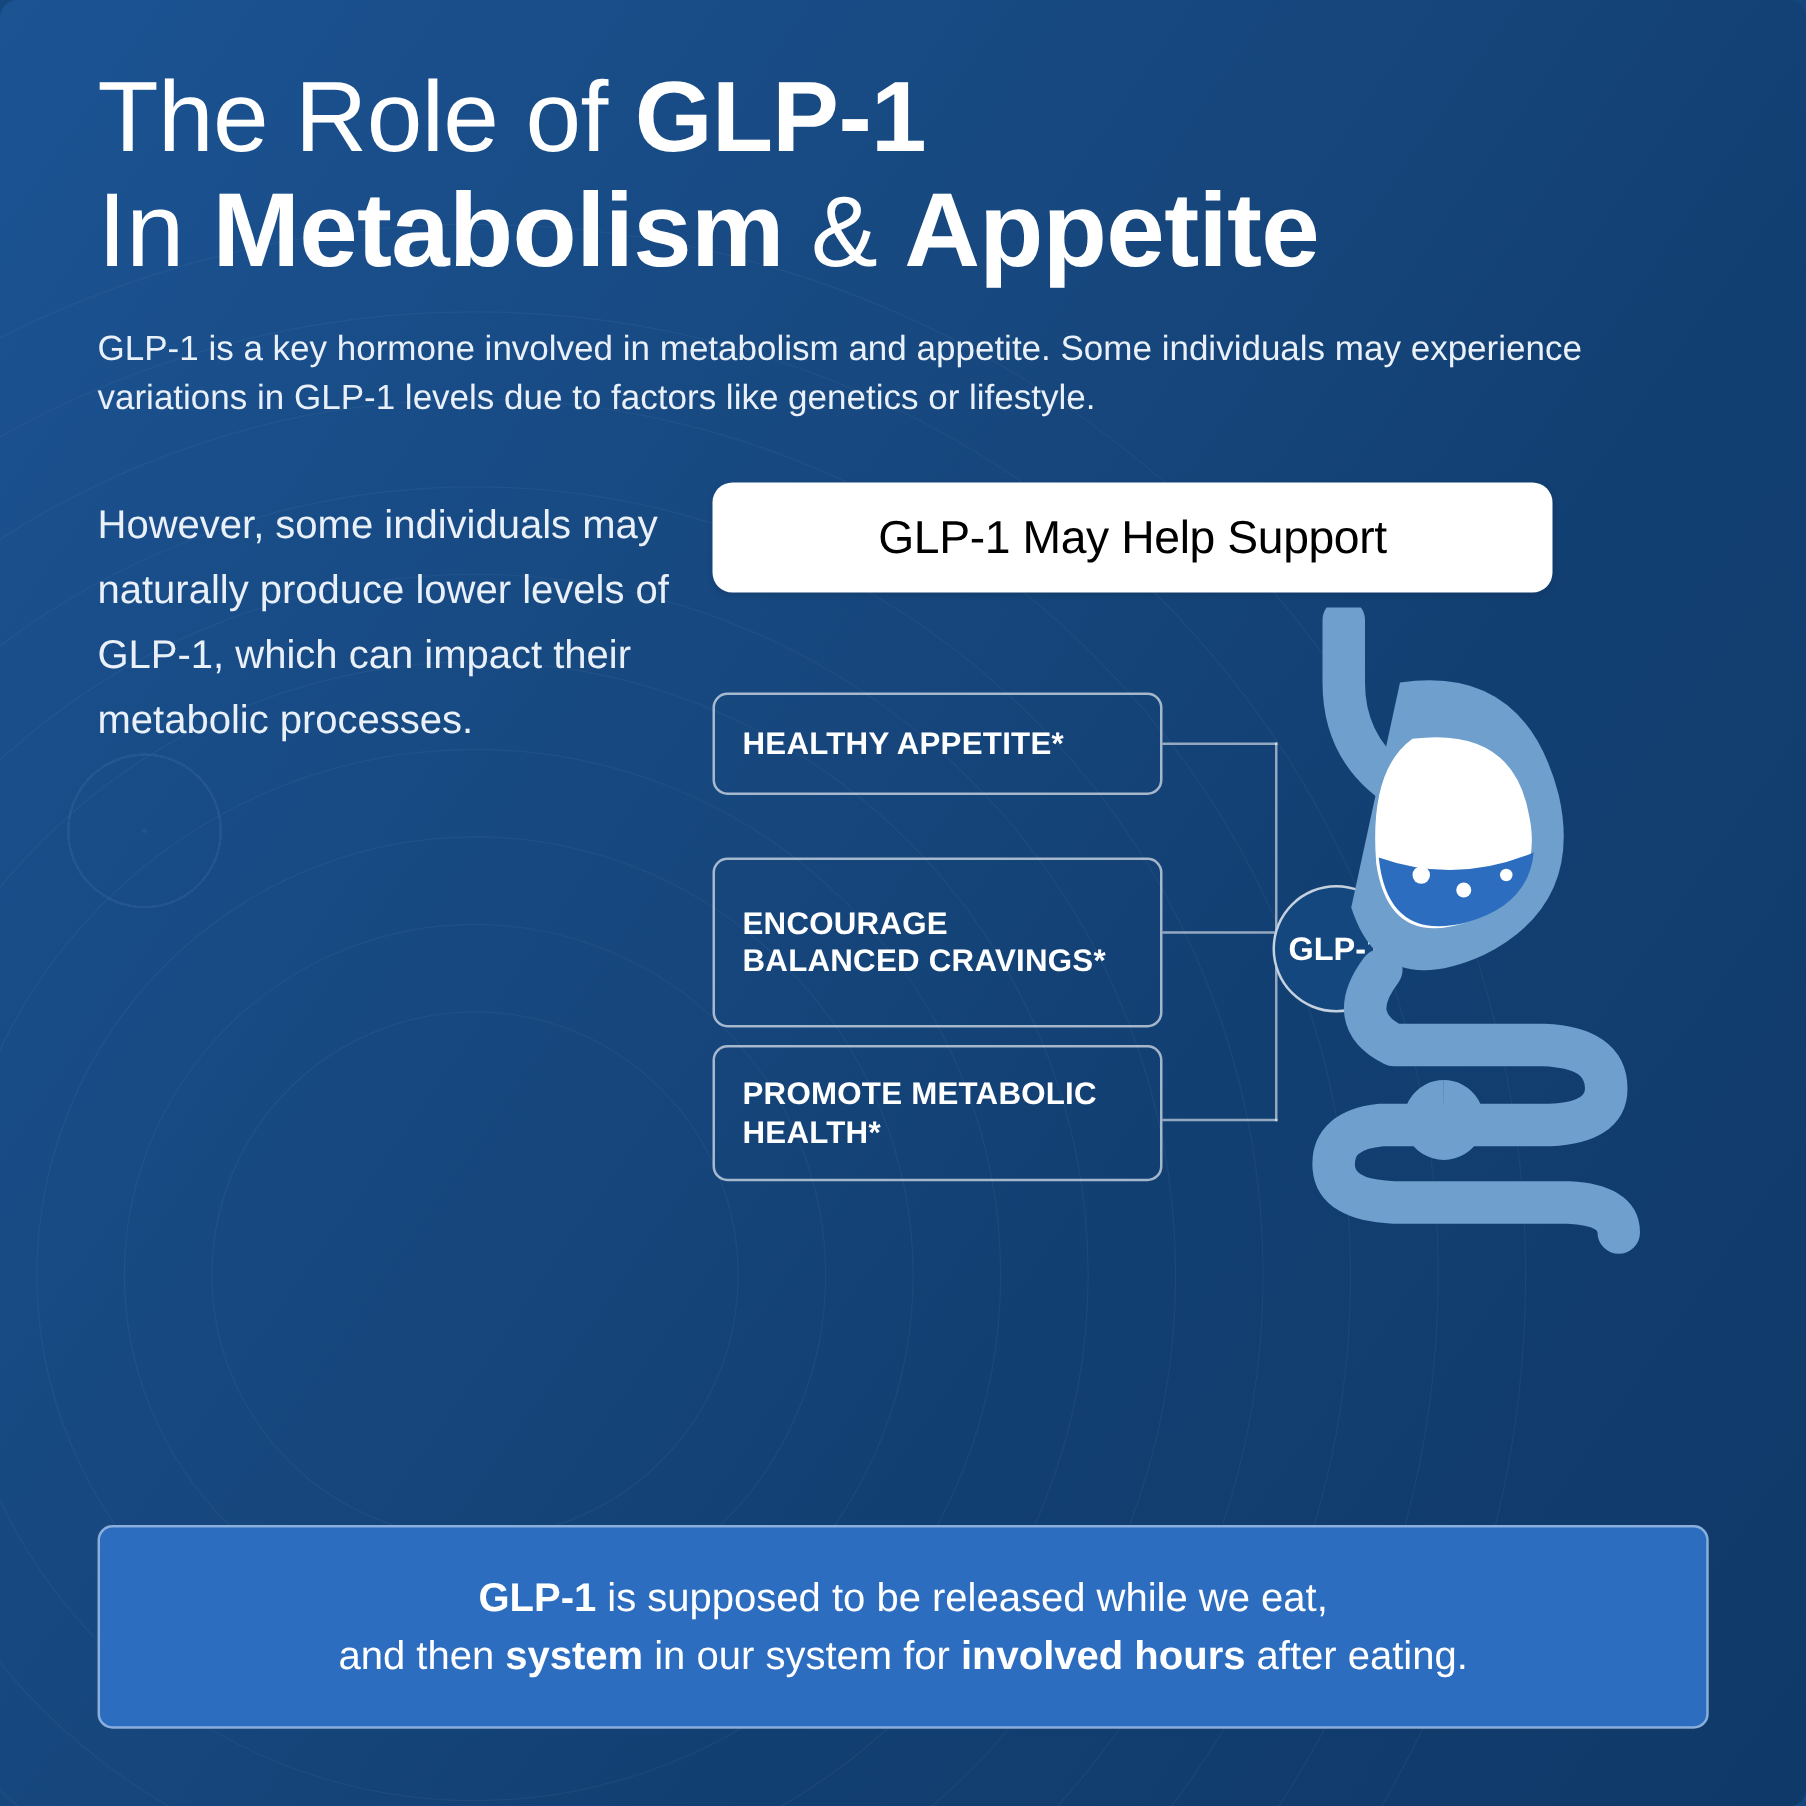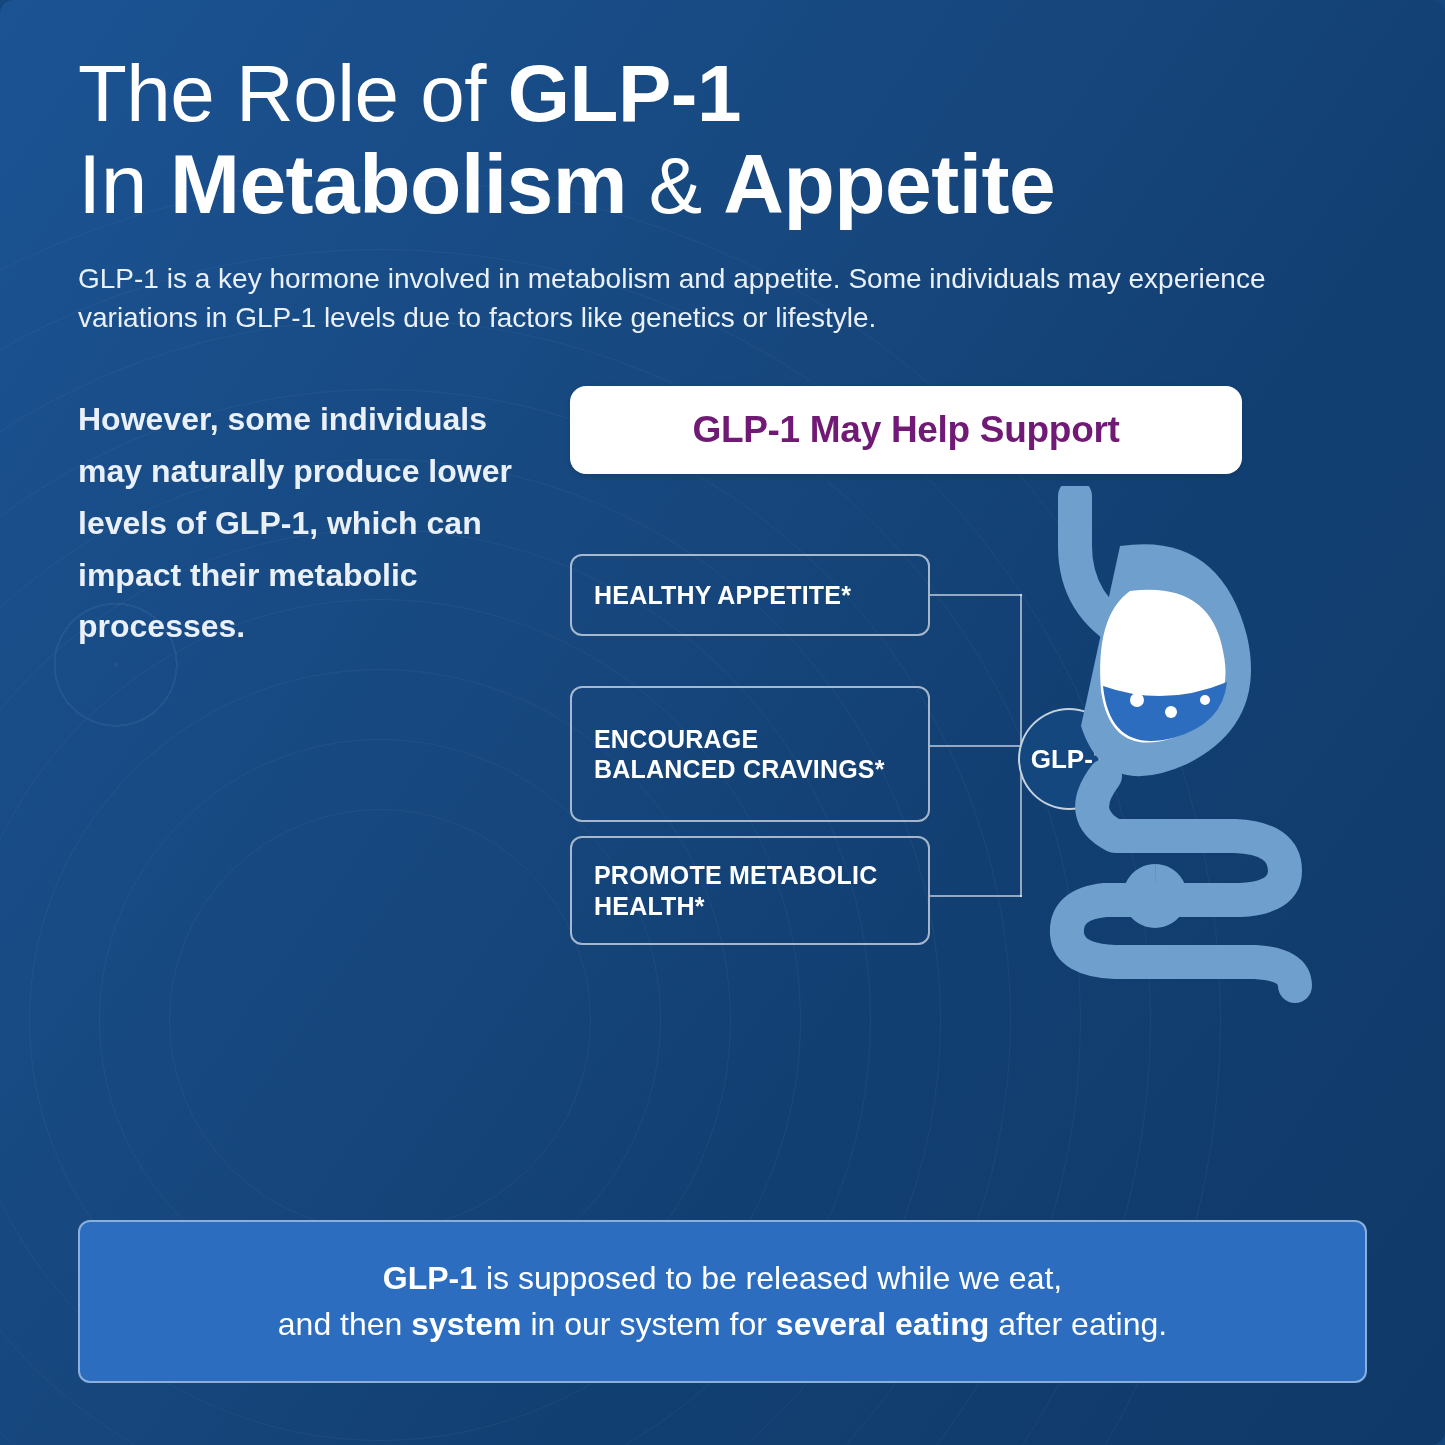--- a/index.html
+++ b/index.html
@@ -88,21 +88,21 @@
   .mid {
     margin-top: 48px;
     display: flex;
     align-items: flex-start;
   }
   .left-col {
     width: 470px;
     flex: 0 0 470px;
     color: #e9f0f8;
     font-size: 32px;
-    font-weight: 700;
+    font-weight: 400;
     line-height: 1.62;
     padding-top: 8px;
   }
   .right-col {
     position: relative;
     flex: 1 1 auto;
     margin-left: 22px;
     height: 620px;
   }
   .banner {
@@ -112,23 +112,23 @@
     width: 672px;
     height: 88px;
     background: #ffffff;
     border-radius: 16px;
     display: flex;
     align-items: center;
     justify-content: center;
     box-shadow: 0 2px 6px rgba(0,0,0,0.12);
   }
   .banner span {
-    color: #701a75;
+    color: #000000;
     font-size: 37px;
-    font-weight: 700;
+    font-weight: 400;
     letter-spacing: -0.3px;
   }
 
   .benefit {
     position: absolute;
     left: 0;
     width: 360px;
     border: 2px solid rgba(255,255,255,0.62);
     border-radius: 12px;
     box-sizing: border-box;
@@ -282,17 +282,17 @@
 
       </div>
     </div>
   </div>
 
   <div class="callout">
     <div>
       <b>GLP-1</b><span> is supposed to be released while we eat,</span>
     </div>
     <div>
-      <span>and then </span><b>system</b><span> in our system for </span><b>several eating</b><span> after eating.</span>
+      <span>and then </span><b>system</b><span> in our system for </span><b>involved hours</b><span> after eating.</span>
     </div>
   </div>
 
 </div>
 
 </body></html>

